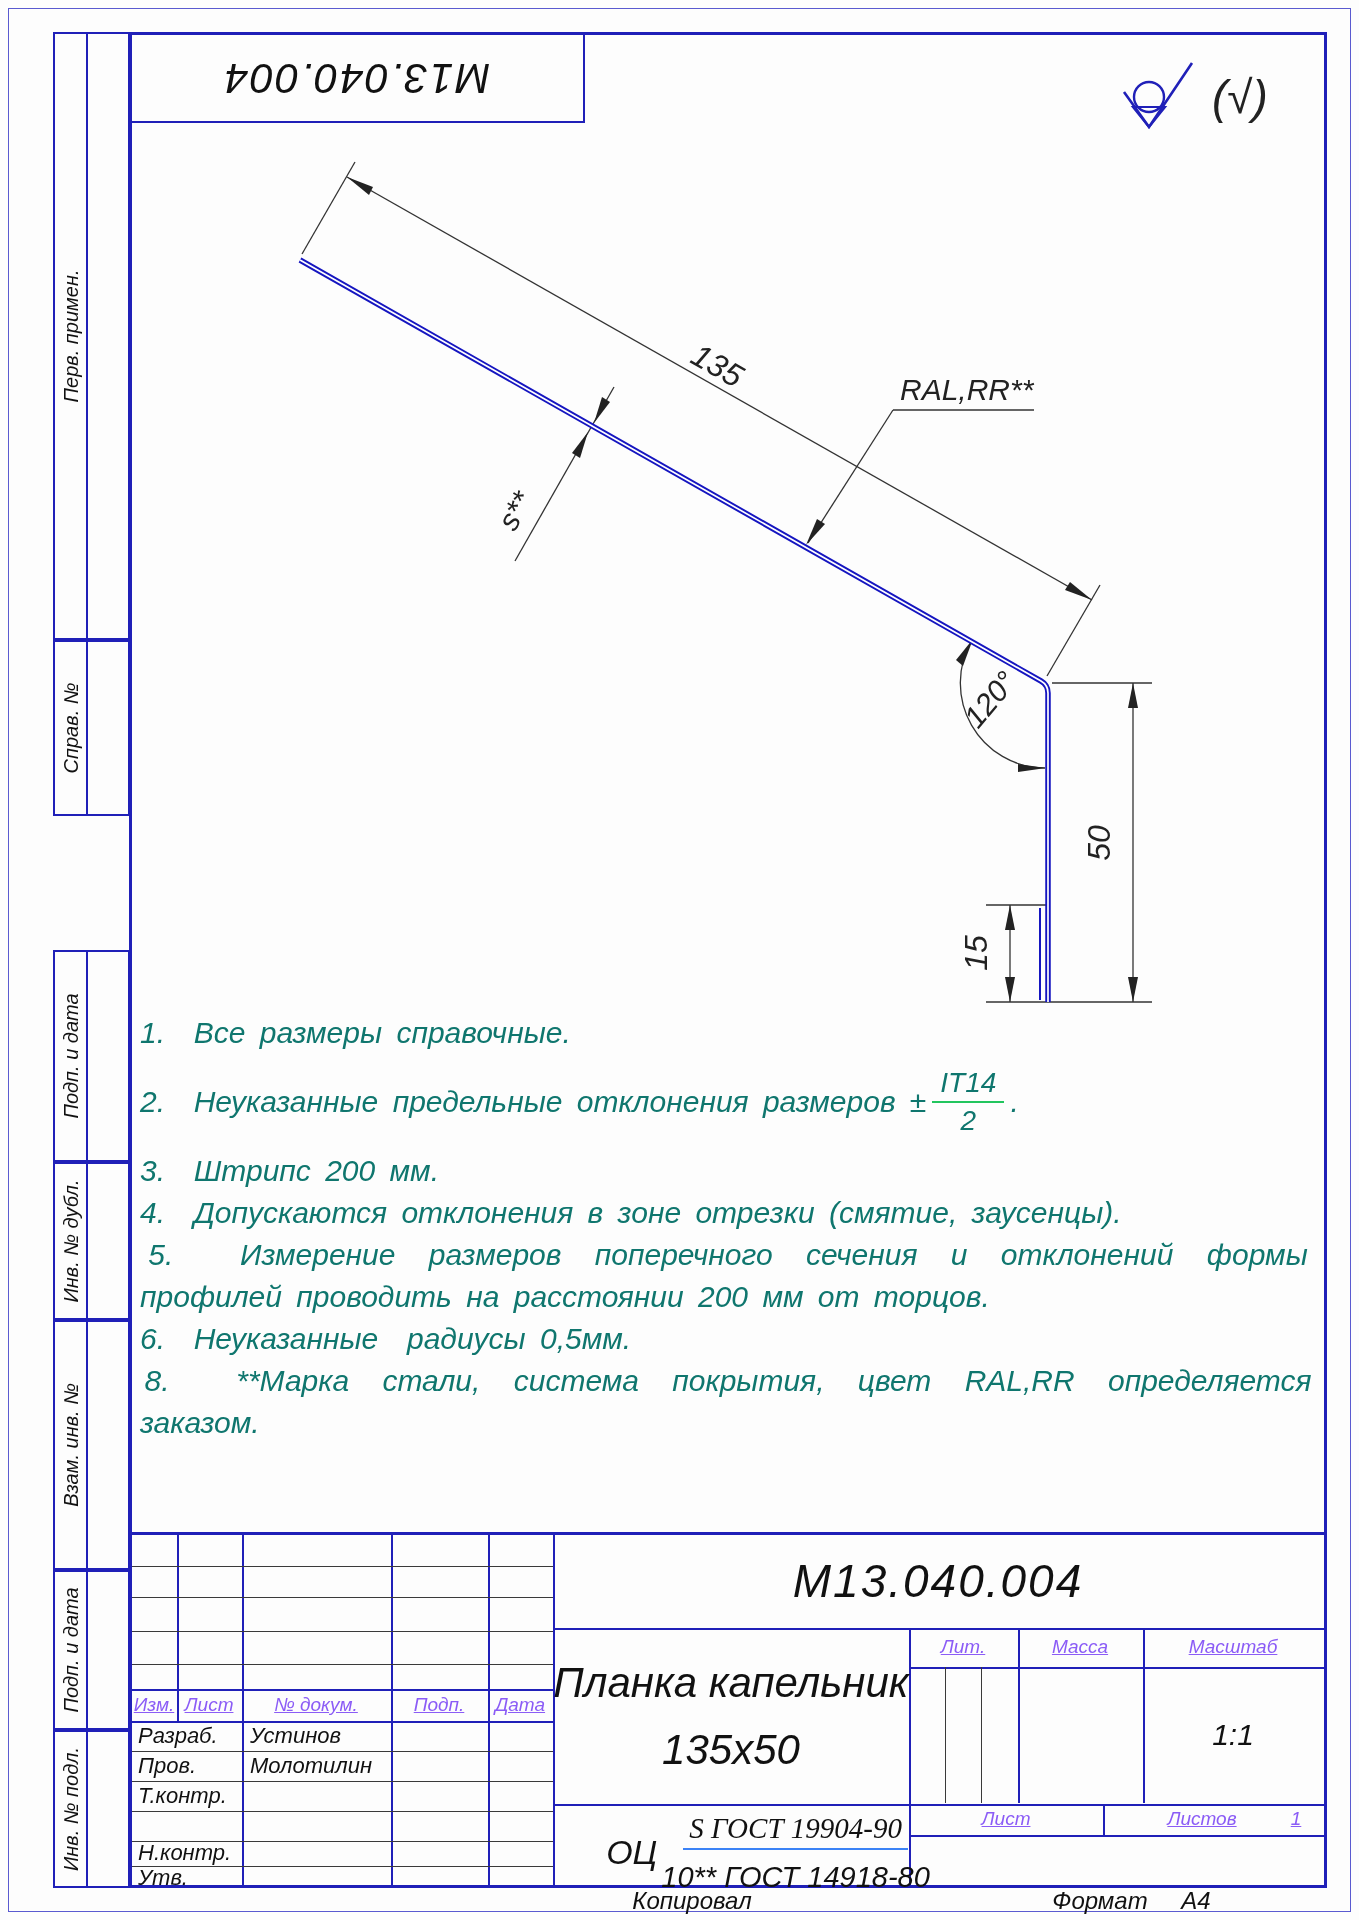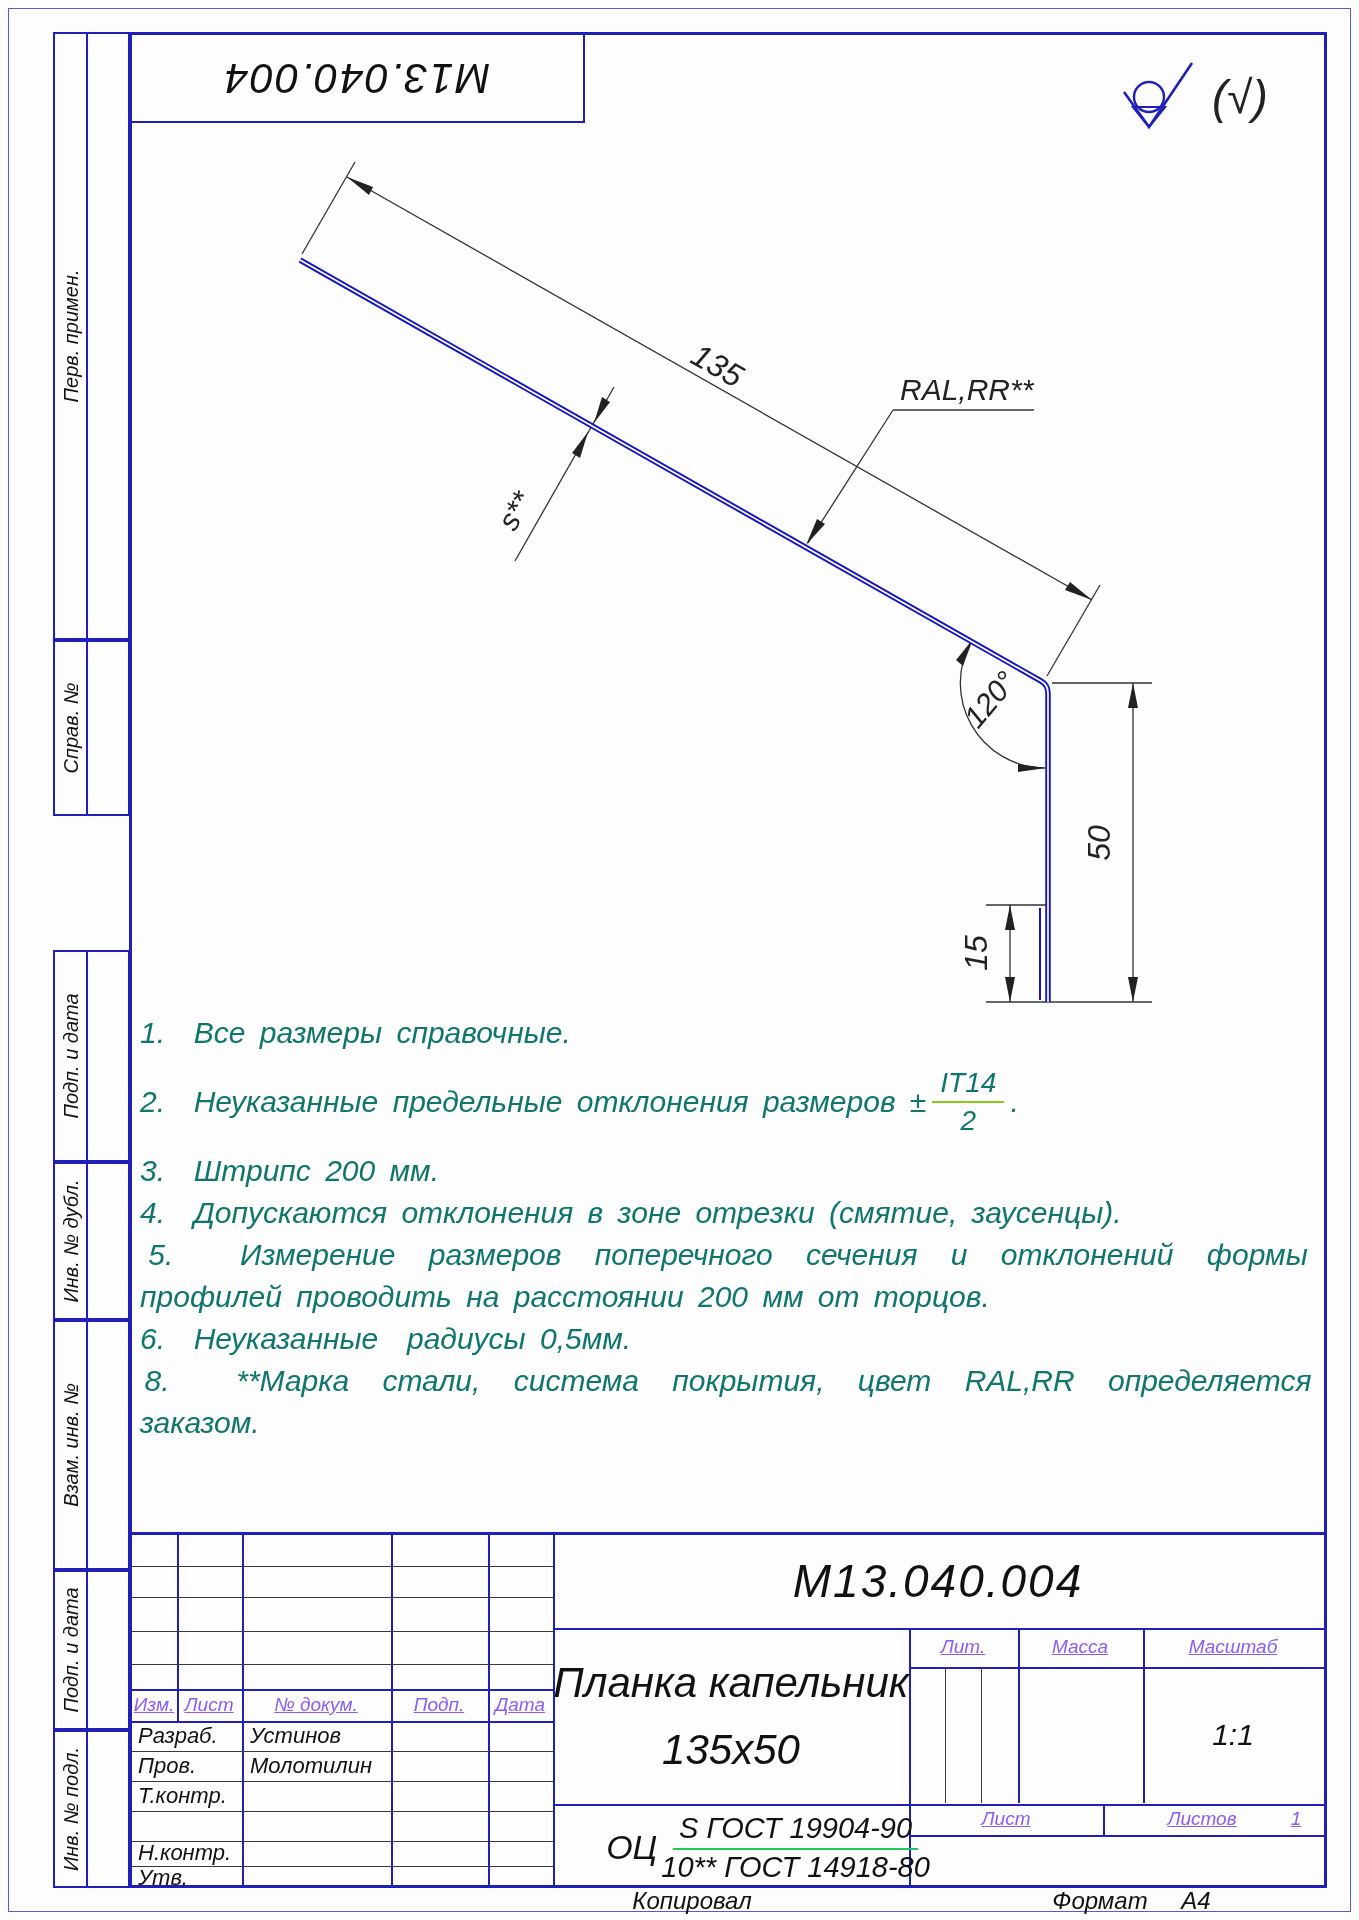--- a/index.html
+++ b/index.html
@@ -20,41 +20,41 @@
   .stamp-top{left:129px;top:32px;width:456px;height:91px;border:2px solid var(--blue);
              box-sizing:border-box;display:flex;align-items:center;justify-content:center;}
   .stamp-top span{transform:rotate(180deg);font:italic 42px/1 "Liberation Sans",sans-serif;color:#111;letter-spacing:2px;}
 
   
   .notes{left:140px;top:1012px;width:1176px;color:#0f766e;font:italic 30px/1.38 "Liberation Sans",sans-serif;word-spacing:6px;}
   .nline{white-space:pre;height:42px;}
   .njust{word-spacing:25px;text-align:center;}
   .n2row{display:flex;align-items:center;height:96px;white-space:pre;}
   .frac{display:inline-flex;flex-direction:column;align-items:center;margin:0 6px;font-size:28px;line-height:1.15;}
-  .frac .num{border-bottom:2px solid #84cc16;padding:0 8px 2px;}
+  .frac .num{border-bottom:2px solid #22c55e;padding:0 8px 2px;}
   .frac .den{padding-top:2px;}
 
   
   .tblock{left:129px;top:1532px;width:1198px;height:356px;border:3px solid var(--blue);box-sizing:border-box;color:#111;}
   .vlb{position:absolute;width:2px;background:var(--blue);}
   .hlb{position:absolute;height:2px;background:var(--blue);}
   .vlt{position:absolute;width:1px;background:var(--thin);}
   .hlt{position:absolute;height:1px;background:var(--thin);}
   .tbt{position:absolute;transform:translate(-50%,-50%);white-space:nowrap;font-style:italic;}
   .tbl{position:absolute;transform:translateY(-50%);white-space:nowrap;font-style:italic;}
   .f19{font-size:19px;color:#8b5cf6;text-decoration:underline;}
   .f22{font-size:22px;}
   .f30{font-size:30px;font-style:italic;}
   .f42{font-size:42px;}
   .f46{font-size:46px;letter-spacing:2px;}
   .material{position:absolute;left:428px;top:276px;width:416px;display:flex;align-items:center;justify-content:center;font-style:italic;}
   .material .pfx{font-size:34px;margin-right:4px;}
   .mfrac{display:flex;flex-direction:column;align-items:center;font-size:29px;line-height:1.2;}
-  .mfrac .num{border-bottom:2px solid #22c55e;padding:0 6px 2px;}
-  .mfrac .den{padding-top:0;}
+  .mfrac .num{border-bottom:2px solid #3b82f6;padding:0 6px 2px;font-family:Liberation Serif, serif;}
+  .mfrac .den{padding-top:10px;}
 
   .footer-t{white-space:nowrap;transform:translate(-50%,-50%);font:italic 24px/1 "Liberation Sans",sans-serif;color:#111;}
   svg text{font-family:"Liberation Sans",sans-serif;font-style:italic;fill:#222;}
 </style>
 </head>
 <body>
 
 <div class="page">
 
   <div class="abs outer-border"></div>

